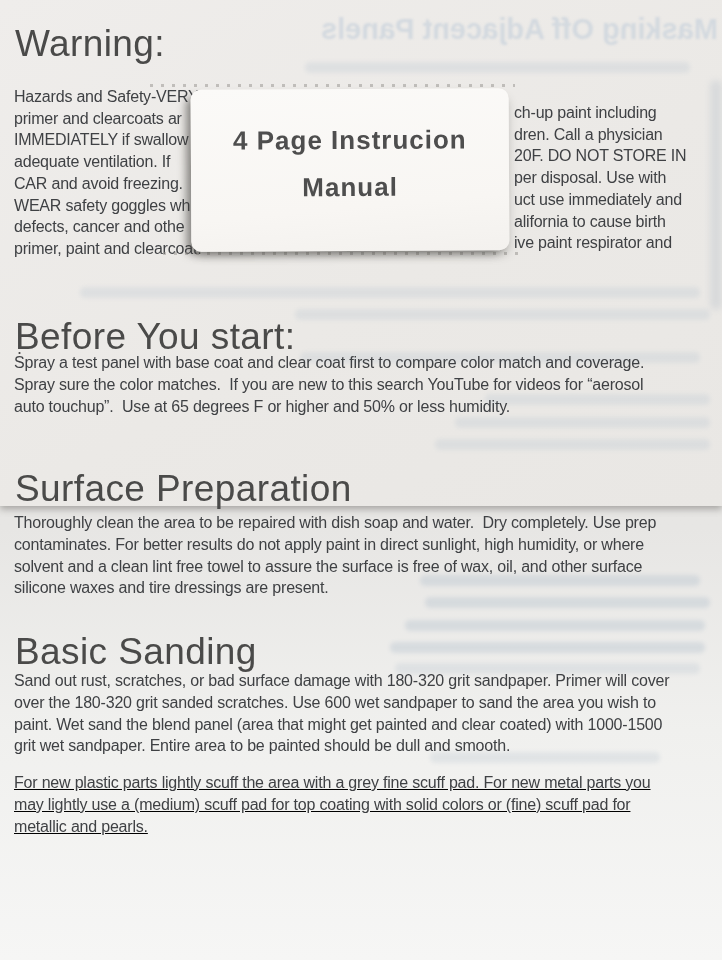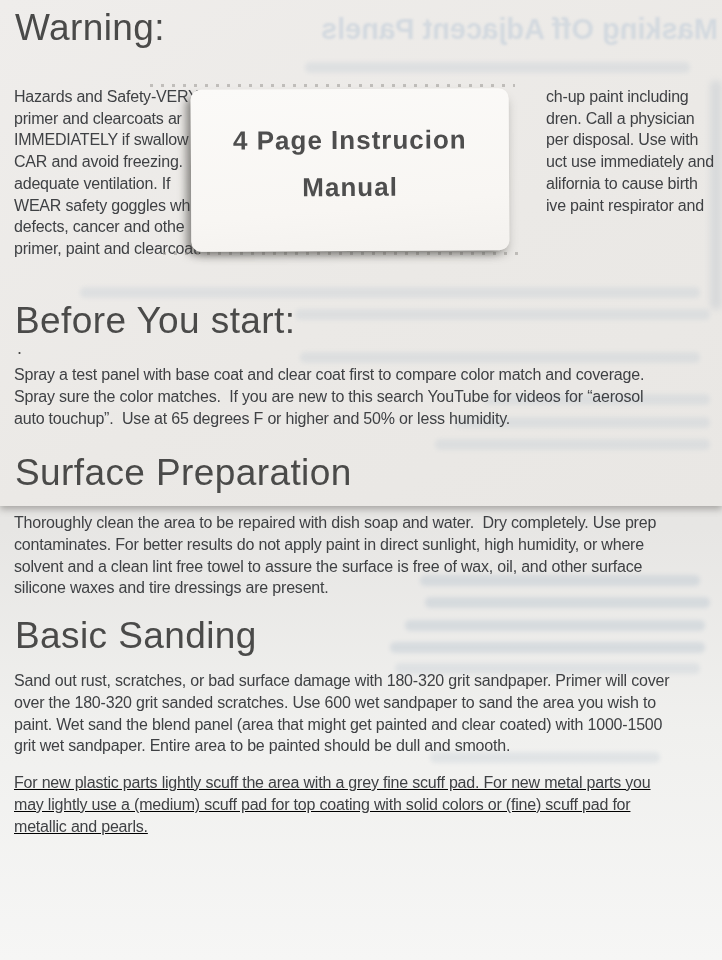--- a/index.html
+++ b/index.html
@@ -8,21 +8,21 @@
     background:linear-gradient(180deg,#e5e4e2 0%,#e7e6e4 55%,#f0f0ee 76%,#f6f6f5 100%);
     font-family:"Liberation Sans","DejaVu Sans",sans-serif;
   }
   .topsheet{
     position:absolute;left:0;top:0;width:722px;height:506px;
     background:linear-gradient(150deg,#efedeb 0%,#ebe9e6 55%,#e9e7e4 100%);
     box-shadow:0 3px 7px rgba(85,82,78,.45);
   }
   .h1{
     position:absolute;font-size:37px;font-weight:400;color:#4a4a49;
-    letter-spacing:.4px;line-height:1.1;white-space:pre;z-index:3;
+    letter-spacing:.4px;line-height:1.1;white-space:pre;z-index:3;margin-top:16px;
   }
   .para{position:absolute;z-index:3;}
   .bodyline{
     font-size:16px;letter-spacing:-.2px;line-height:21.8px;
     color:#3f4144;white-space:pre;
   }
   .p1line{line-height:21.7px;}
   .stray{position:absolute;font-size:18px;color:#4a4a49;z-index:3;}
   .ghost-title{
     position:absolute;left:328px;top:13px;width:390px;text-align:center;
@@ -75,48 +75,49 @@
   <div class="ghostbar strong" style="left:390px;top:642px;width:315px;"></div>
   <div class="ghostbar" style="left:395px;top:663px;width:305px;"></div>
   <div class="ghostbar" style="left:430px;top:752px;width:230px;"></div>
 
   <div class="h1" style="left:15px;top:8px;">Warning:</div>
 
   <div class="para" style="left:14px;top:86px;">
     <div class="bodyline p1line">Hazards and Safety-VERY</div>
     <div class="bodyline p1line">primer and clearcoats ar</div>
     <div class="bodyline p1line">IMMEDIATELY if swallow</div>
+    <div class="bodyline p1line">adequate ventilation. If</div>
     <div class="bodyline p1line">CAR and avoid freezing.</div>
-    <div class="bodyline p1line">adequate ventilation. If</div>
     <div class="bodyline p1line">WEAR safety goggles wh</div>
     <div class="bodyline p1line">defects, cancer and othe</div>
     <div class="bodyline p1line">primer, paint and clearcoat.</div>
   </div>
 
-  <div class="para" style="left:514px;top:86px;margin-left:32px;">
+  <div class="para" style="left:514px;top:102px;">
     <div class="bodyline p1line">ch-up paint including</div>
     <div class="bodyline p1line">dren. Call a physician</div>
+    <div class="bodyline p1line">20F. DO NOT STORE IN</div>
     <div class="bodyline p1line">per disposal. Use with</div>
     <div class="bodyline p1line">uct use immediately and</div>
     <div class="bodyline p1line">alifornia to cause birth</div>
     <div class="bodyline p1line">ive paint respirator and</div>
   </div>
 
   <div class="perf" style="left:150px;top:84px;width:365px;"></div>
   <div class="perf" style="left:163px;top:252px;width:357px;"></div>
 
   <div class="sticker">
     <div class="sticker-line1">4 Page Instrucion</div>
     <div class="sticker-line2">Manual</div>
   </div>
 
   <div class="h1" style="left:15px;top:301px;">Before You start:</div>
   <div class="stray" style="left:17px;top:338px;">.</div>
 
-  <div class="para" style="left:14px;top:364px;">
+  <div class="para" style="left:14px;top:352px;">
     <div class="bodyline">Spray a test panel with base coat and clear coat first to compare color match and coverage.</div>
     <div class="bodyline">Spray sure the color matches.  If you are new to this search YouTube for videos for “aerosol</div>
     <div class="bodyline">auto touchup”.  Use at 65 degrees F or higher and 50% or less humidity.</div>
   </div>
 
   <div class="h1" style="left:15px;top:453px;">Surface Preparation</div>
 
   <div class="para" style="left:14px;top:512px;">
     <div class="bodyline">Thoroughly clean the area to be repaired with dish soap and water.  Dry completely. Use prep</div>
     <div class="bodyline">contaminates. For better results do not apply paint in direct sunlight, high humidity, or where</div>

